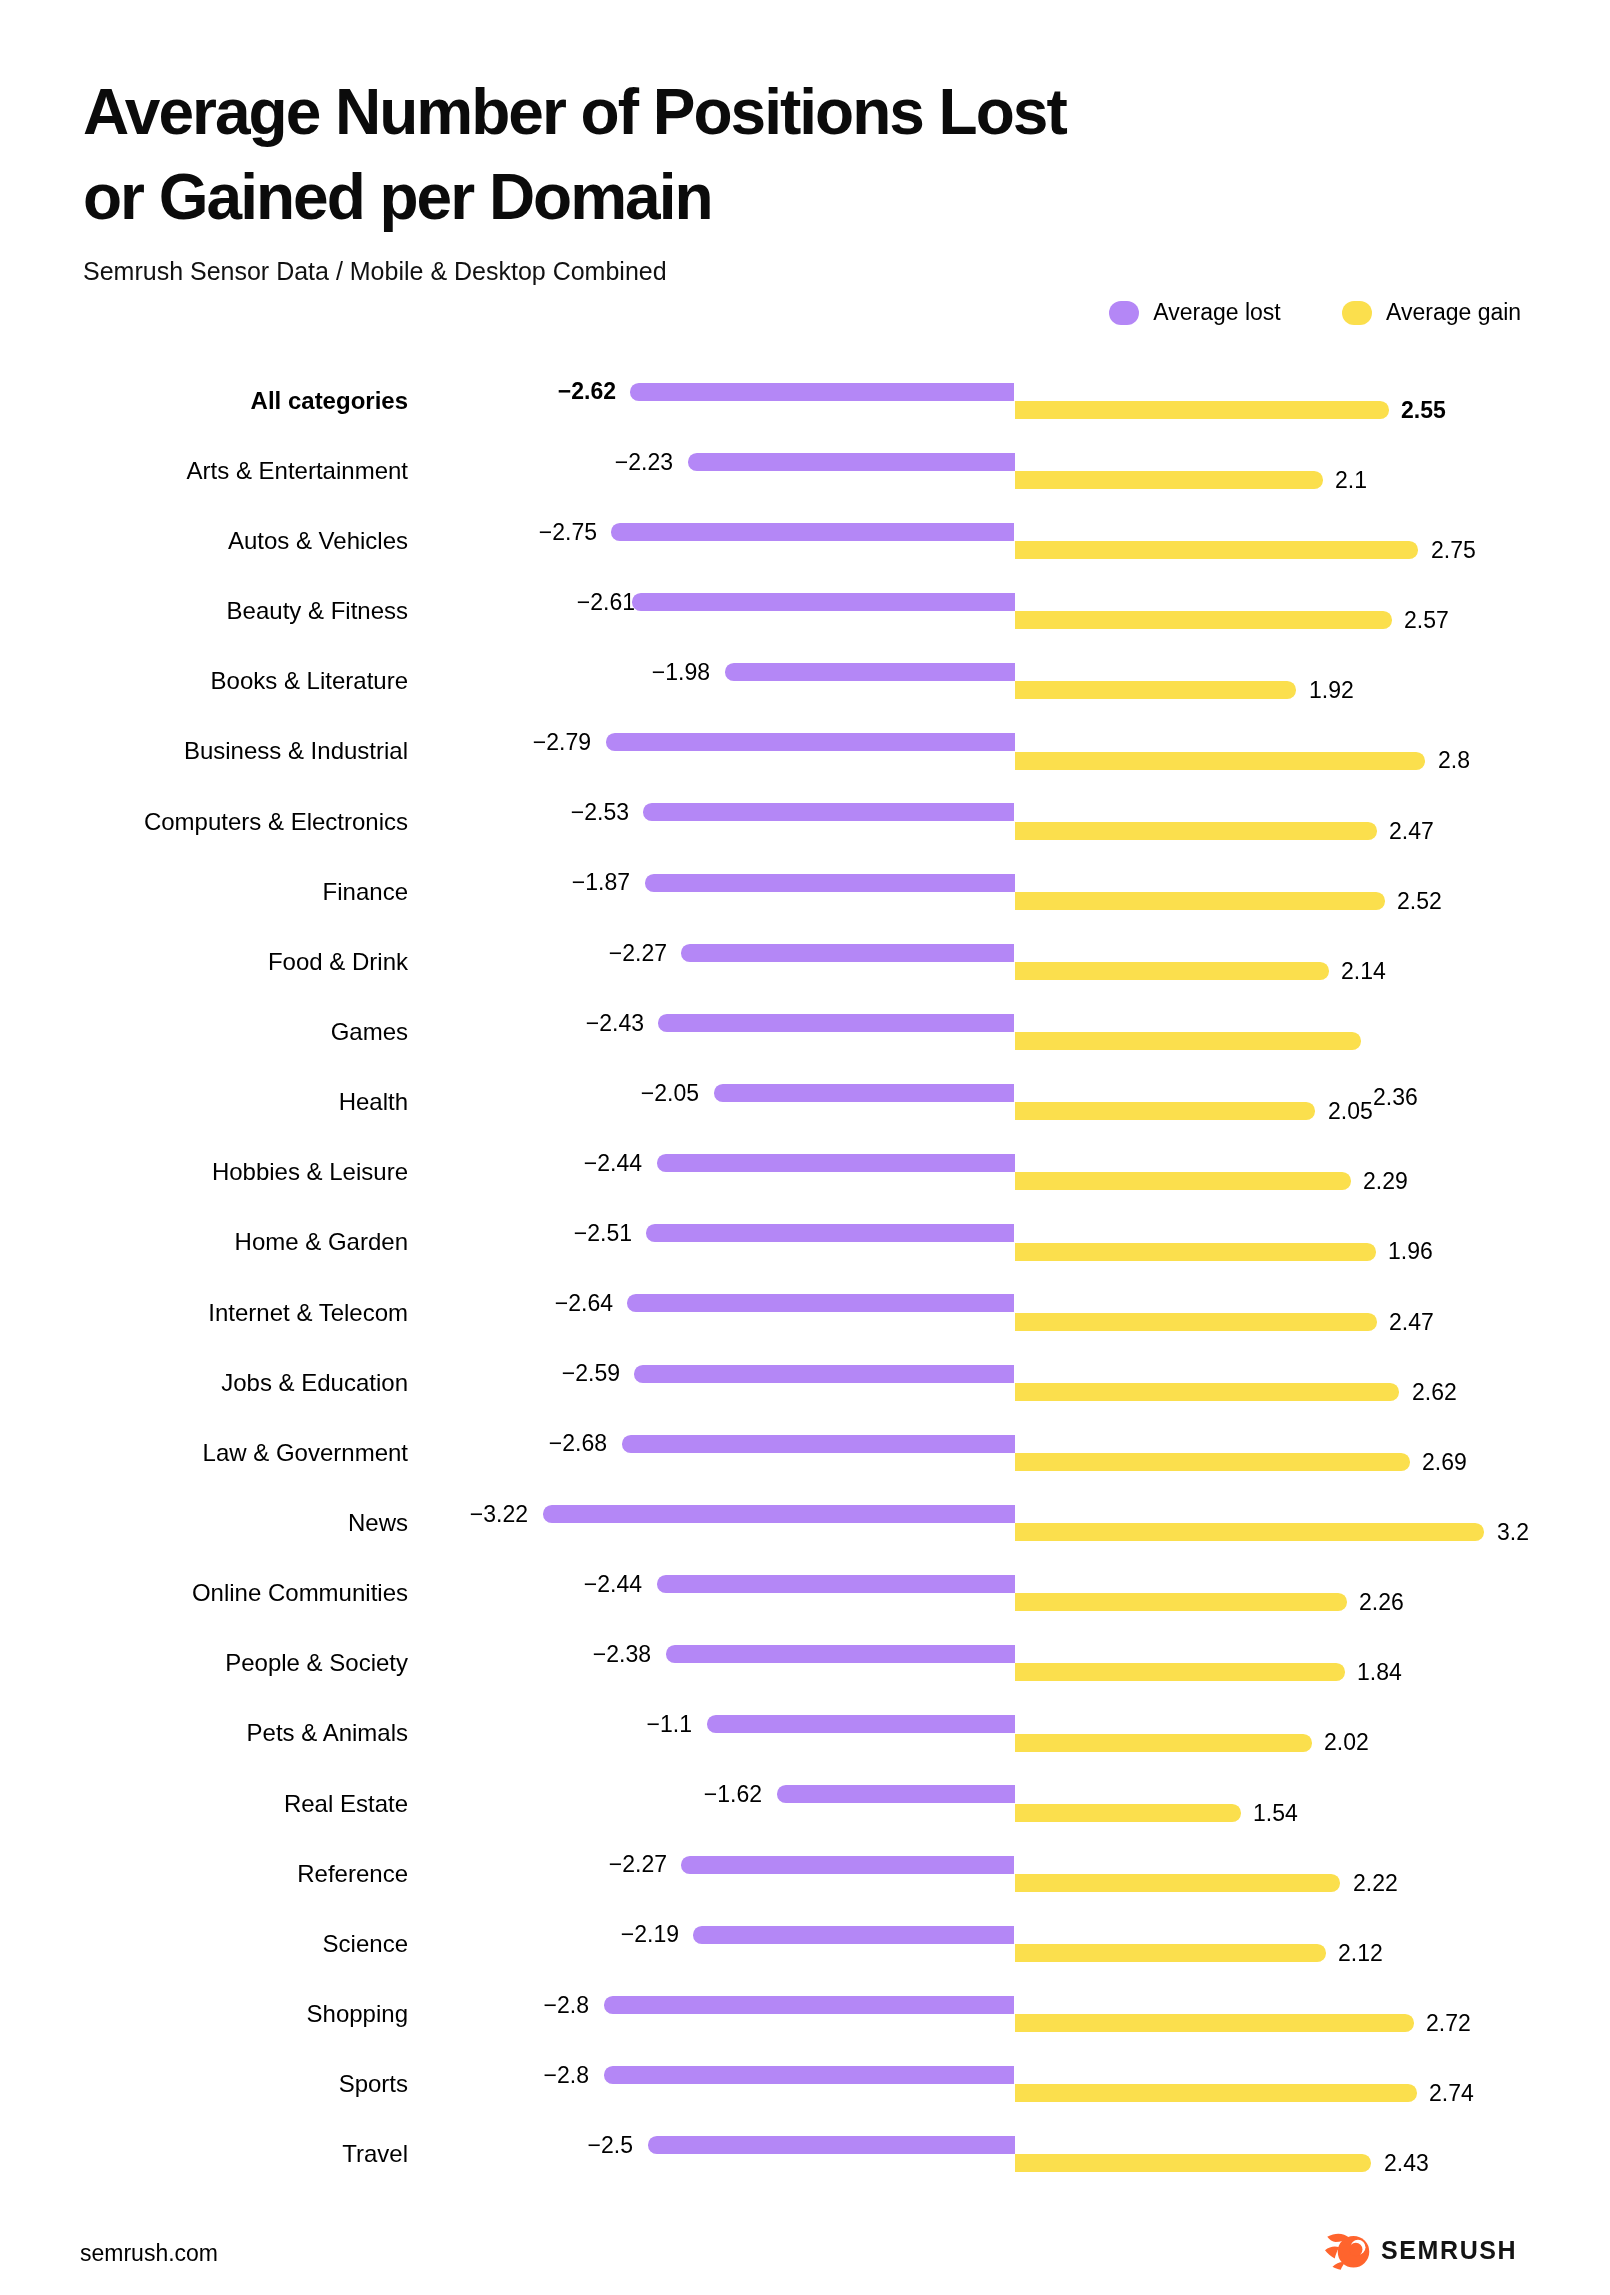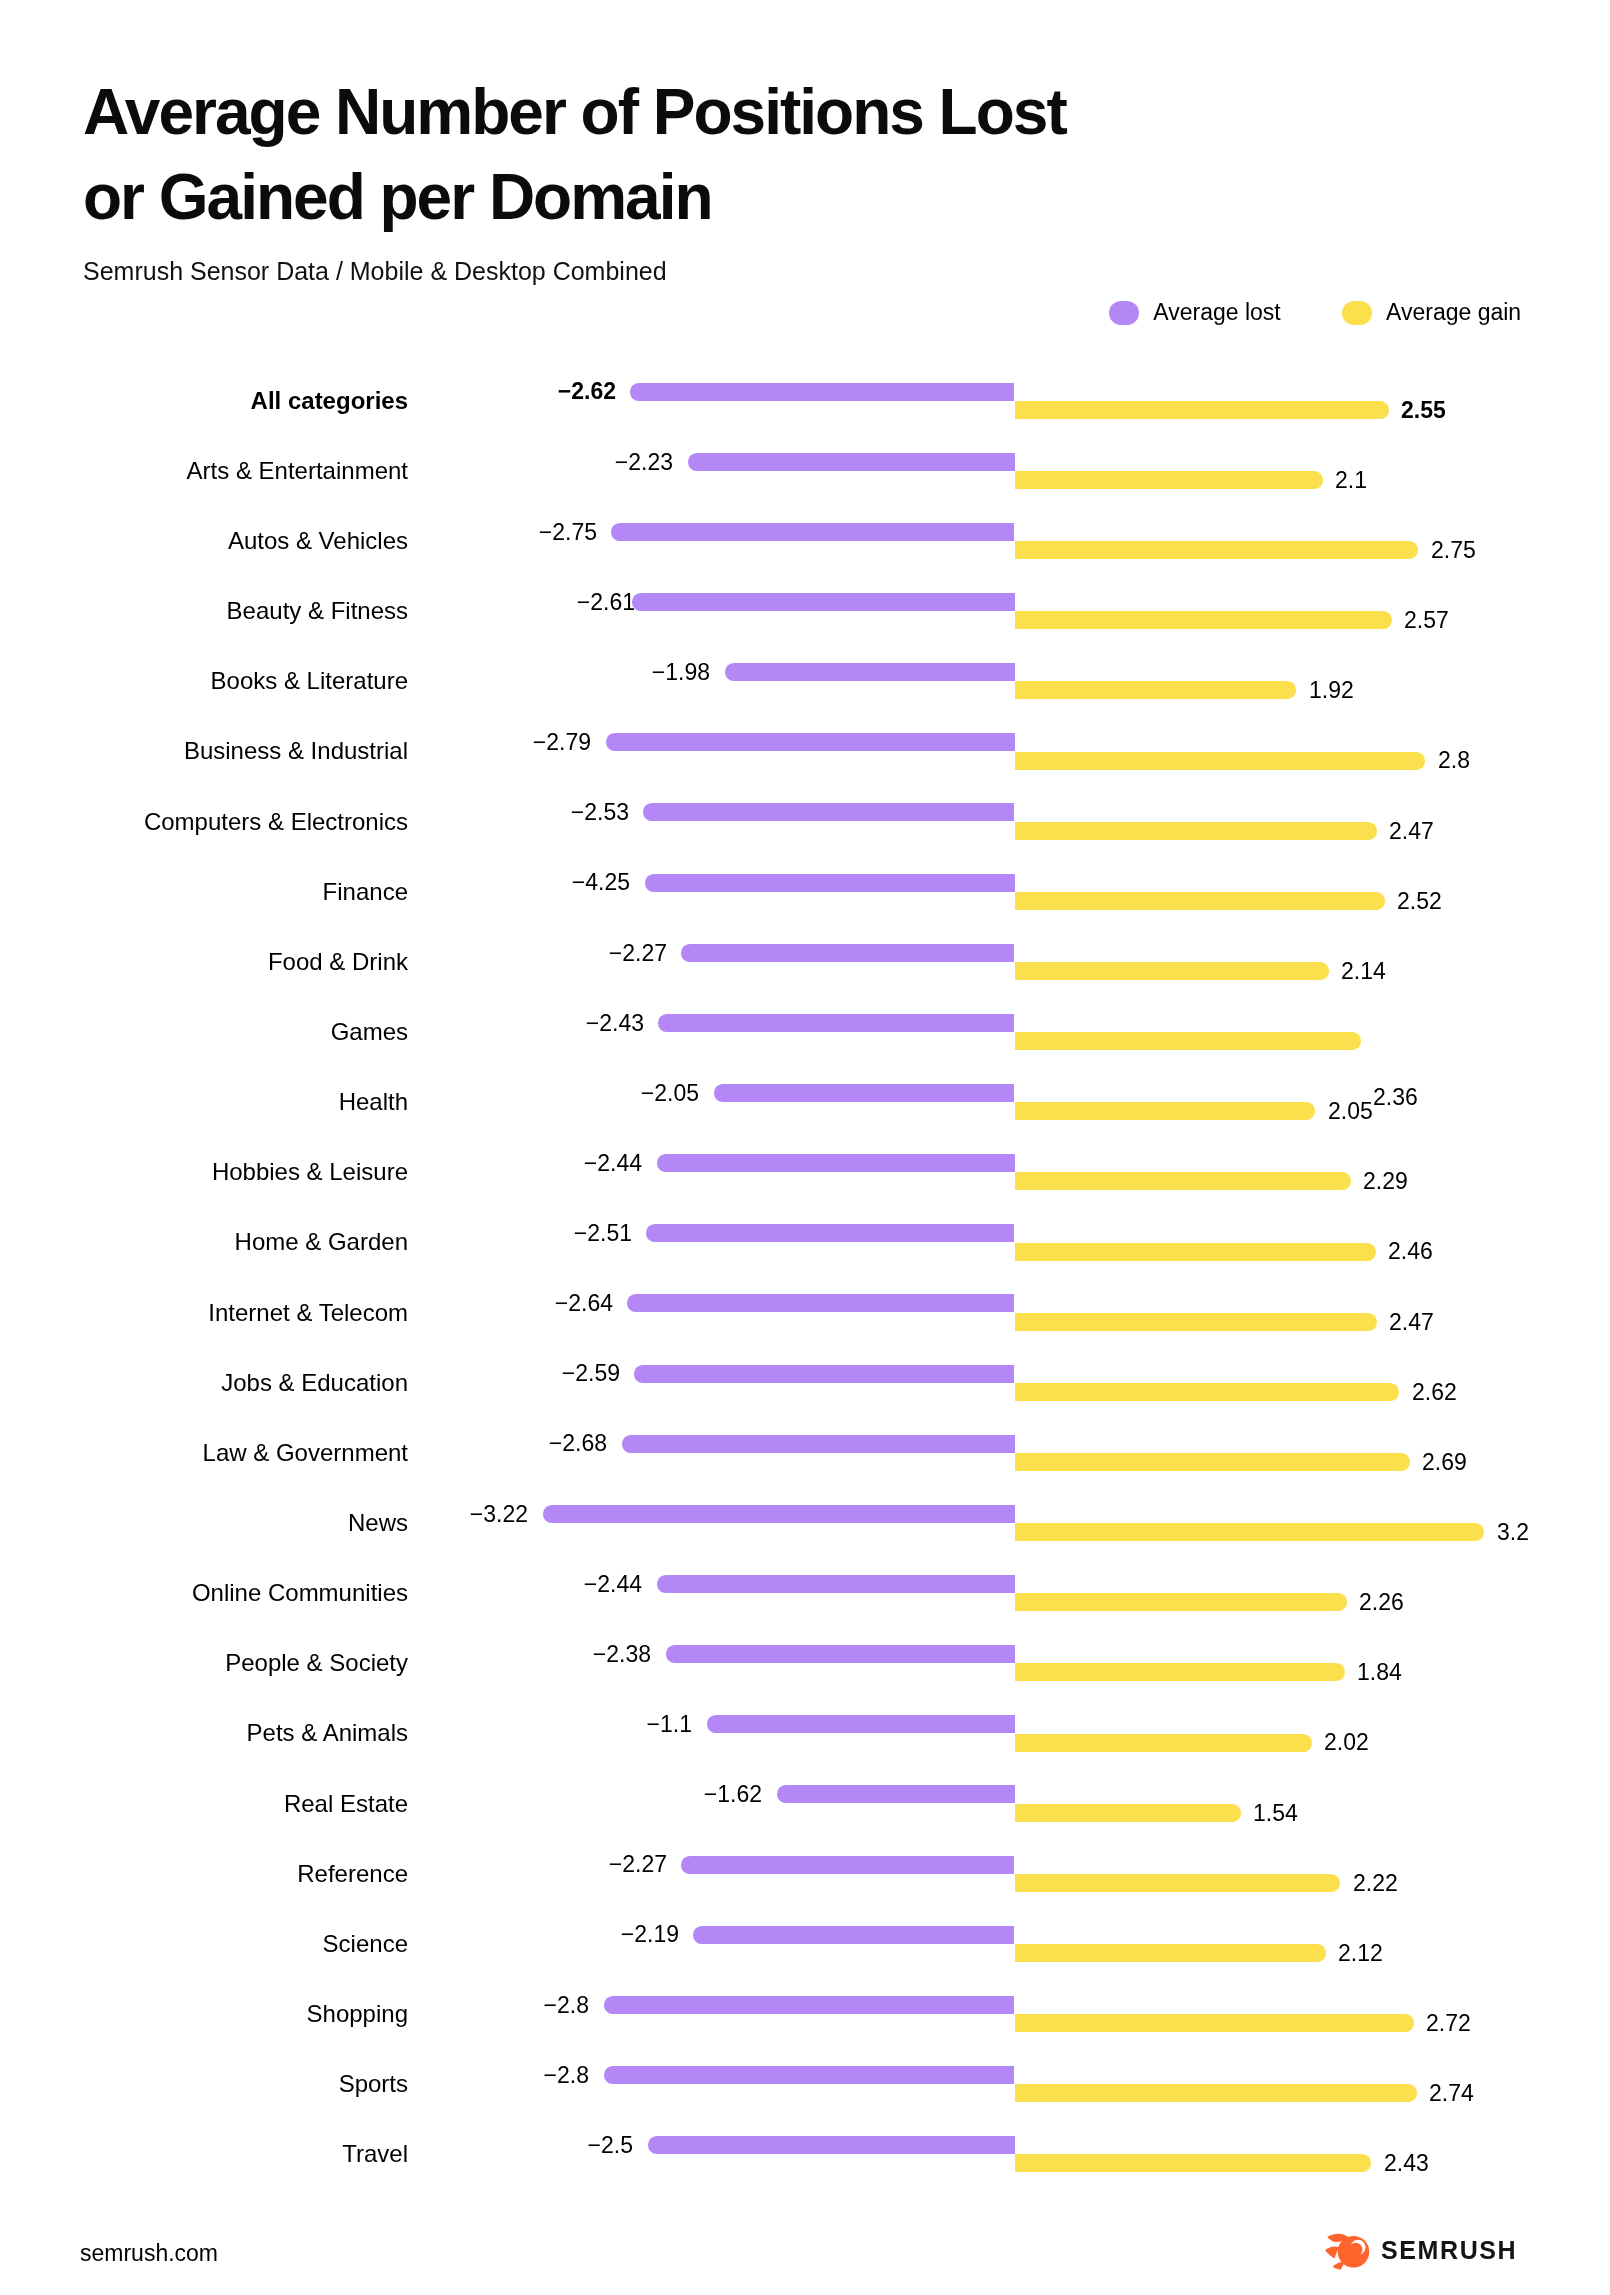--- a/index.html
+++ b/index.html
@@ -93,21 +93,21 @@
     <div class="row">
       <div class="cat" style="top: 803px; height: 37px; line-height: 37px;">Computers &amp; Electronics</div>
       <div class="bar lost" style="left: 643px; top: 803px; width: 371px; background: rgb(180, 135, 246);"></div>
       <div class="val lost-val" style="left: 454px; width: 175px; top: 800px;">−2.53</div>
       <div class="bar gain" style="left: 1015px; top: 822px; width: 362px; background: rgb(251, 223, 77);"></div>
       <div class="val gain-val" style="left: 1389px; top: 819px;">2.47</div>
     </div>
     <div class="row">
       <div class="cat" style="top: 873px; height: 37px; line-height: 37px;">Finance</div>
       <div class="bar lost" style="left: 645px; top: 874px; width: 370px; background: rgb(180, 135, 246);"></div>
-      <div class="val lost-val" style="left: 455px; width: 175px; top: 870px;">−4.25</div>
+      <div class="val lost-val" style="left: 455px; width: 175px; top: 870px;">−1.87</div>
       <div class="bar gain" style="left: 1015px; top: 892px; width: 370px; background: rgb(251, 223, 77);"></div>
       <div class="val gain-val" style="left: 1397px; top: 889px;">2.52</div>
     </div>
     <div class="row">
       <div class="cat" style="top: 943px; height: 37px; line-height: 37px;">Food &amp; Drink</div>
       <div class="bar lost" style="left: 681px; top: 944px; width: 333px; background: rgb(180, 135, 246);"></div>
       <div class="val lost-val" style="left: 492px; width: 175px; top: 941px;">−2.27</div>
       <div class="bar gain" style="left: 1015px; top: 962px; width: 314px; background: rgb(251, 223, 77);"></div>
       <div class="val gain-val" style="left: 1341px; top: 959px;">2.14</div>
     </div>
@@ -130,21 +130,21 @@
       <div class="bar lost" style="left: 657px; top: 1154px; width: 358px; background: rgb(180, 135, 246);"></div>
       <div class="val lost-val" style="left: 467px; width: 175px; top: 1151px;">−2.44</div>
       <div class="bar gain" style="left: 1015px; top: 1172px; width: 336px; background: rgb(251, 223, 77);"></div>
       <div class="val gain-val" style="left: 1363px; top: 1169px;">2.29</div>
     </div>
     <div class="row">
       <div class="cat" style="top: 1223px; height: 37px; line-height: 37px;">Home &amp; Garden</div>
       <div class="bar lost" style="left: 646px; top: 1224px; width: 368px; background: rgb(180, 135, 246);"></div>
       <div class="val lost-val" style="left: 457px; width: 175px; top: 1221px;">−2.51</div>
       <div class="bar gain" style="left: 1015px; top: 1243px; width: 361px; background: rgb(251, 223, 77);"></div>
-      <div class="val gain-val" style="left: 1388px; top: 1239px;">2.46</div>
+      <div class="val gain-val" style="left: 1388px; top: 1239px;">1.96</div>
     </div>
     <div class="row">
       <div class="cat" style="top: 1294px; height: 37px; line-height: 37px;">Internet &amp; Telecom</div>
       <div class="bar lost" style="left: 627px; top: 1294px; width: 387px; background: rgb(180, 135, 246);"></div>
       <div class="val lost-val" style="left: 438px; width: 175px; top: 1291px;">−2.64</div>
       <div class="bar gain" style="left: 1015px; top: 1313px; width: 362px; background: rgb(251, 223, 77);"></div>
       <div class="val gain-val" style="left: 1389px; top: 1310px;">2.47</div>
     </div>
     <div class="row">
       <div class="cat" style="top: 1364px; height: 37px; line-height: 37px;">Jobs &amp; Education</div>

